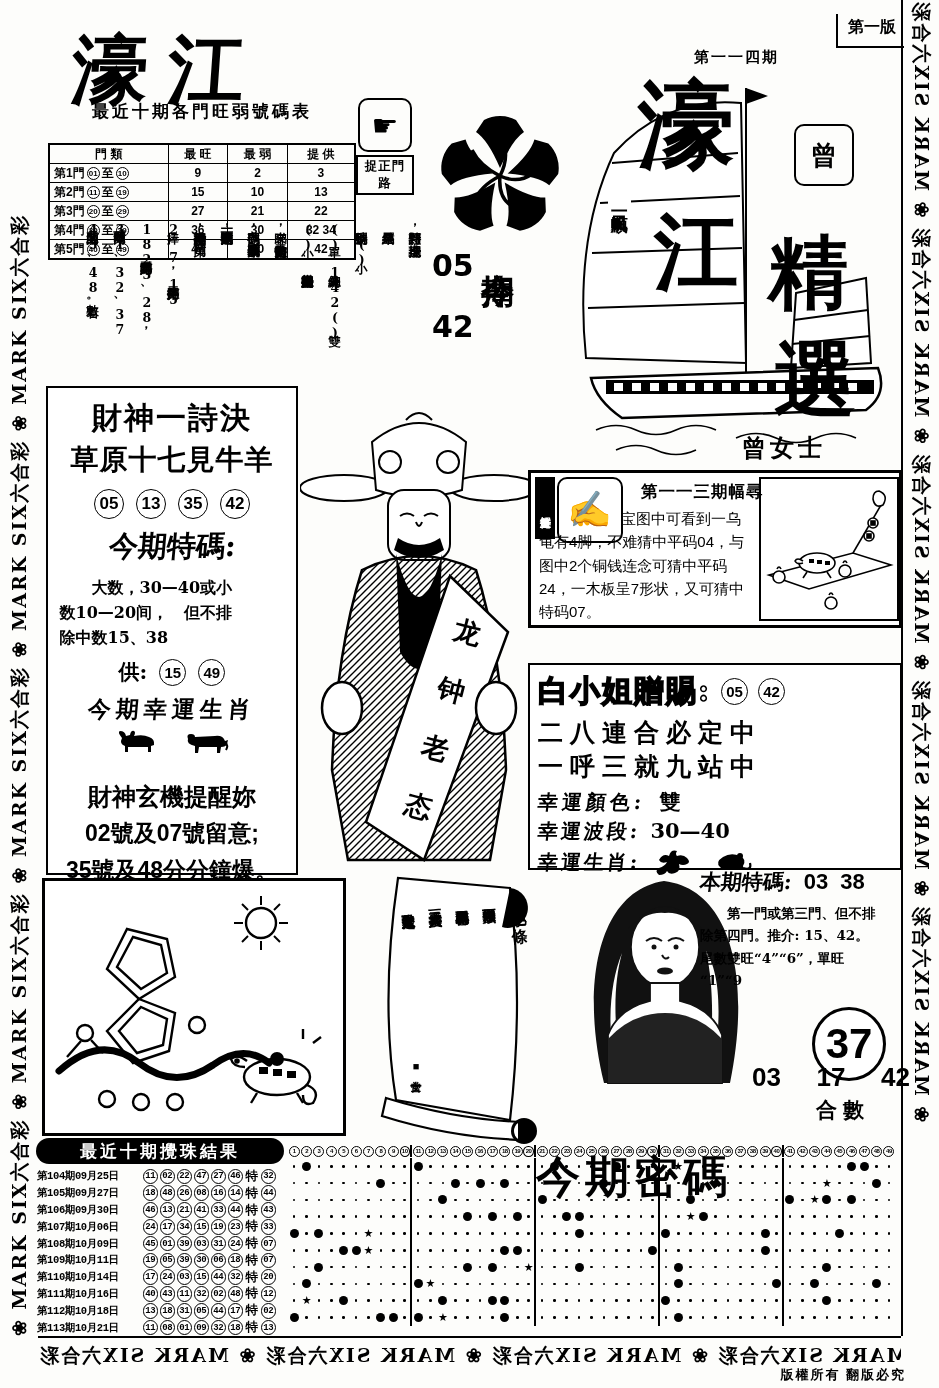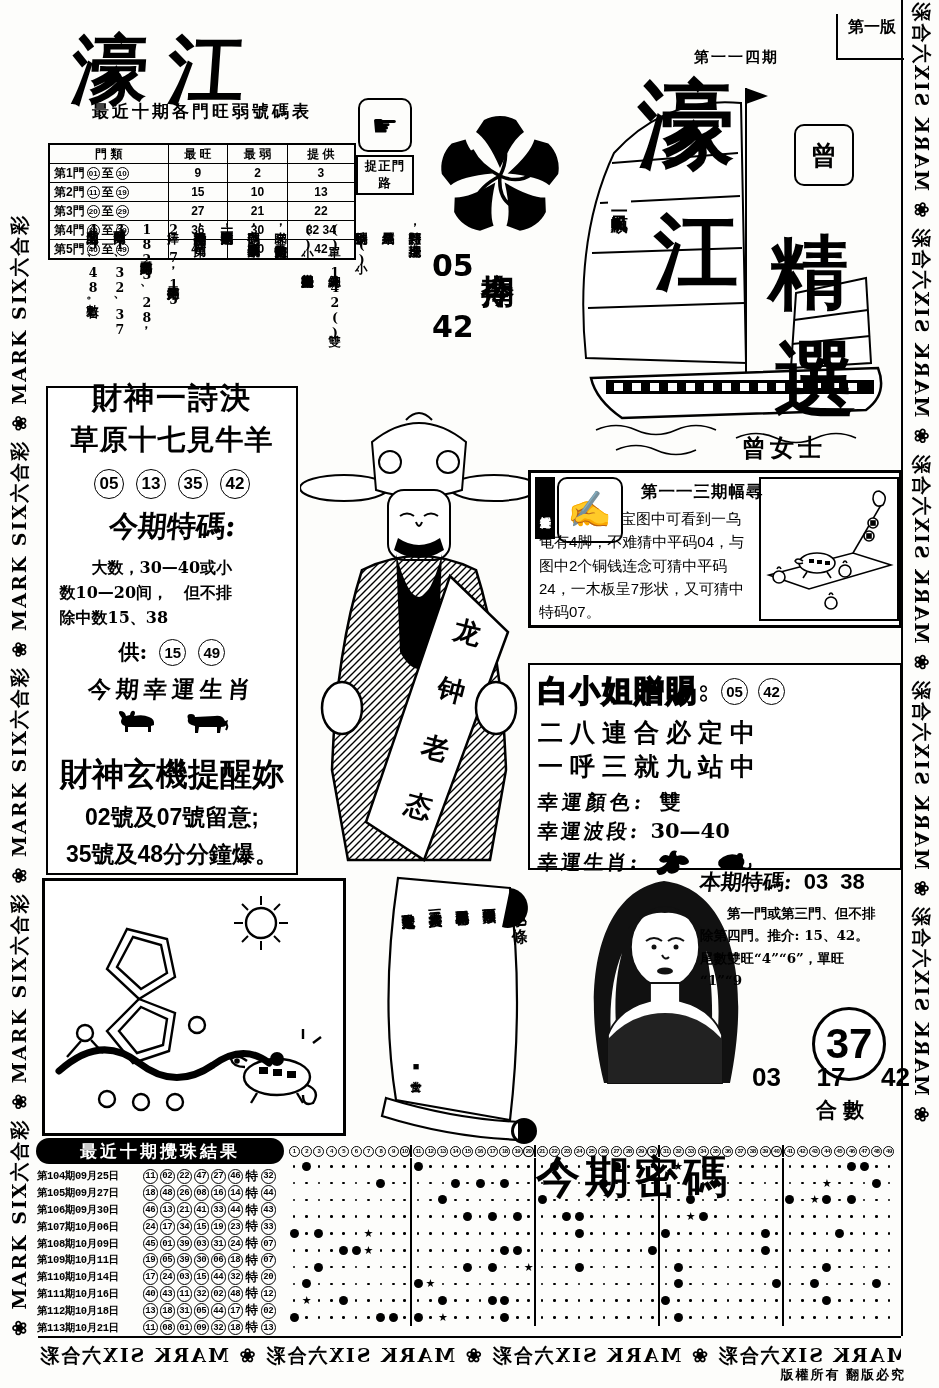--- a/index.html
+++ b/index.html
@@ -63,21 +63,21 @@
     <div class="strip banner-fill"> ❀ MARK SIX六合彩  ❀ MARK SIX六合彩  ❀ MARK SIX六合彩  ❀ MARK SIX六合彩  ❀ MARK SIX六合彩 </div>
   </div>
   <div class="abs banner" id="banner-right">
     <div class="strip"><span class="mirror banner-fill"> ❀ MARK SIX六合彩  ❀ MARK SIX六合彩  ❀ MARK SIX六合彩  ❀ MARK SIX六合彩  ❀ MARK SIX六合彩 </span></div>
   </div>
   <div class="abs banner" id="banner-bottom">
     <span class="mirror banner-fill"> ❀ MARK SIX六合彩  ❀ MARK SIX六合彩  ❀ MARK SIX六合彩  ❀ MARK SIX六合彩 </span>
   </div>
   <div class="abs b" style="left:636px;top:1366px;width:270px;text-align:right;font-size:13px;letter-spacing:2px;">版權所有 翻版必究</div>
 
-  <div class="abs b" style="left:836px;top:14px;font-size:16px;border-left:2px solid #000;border-bottom:2px solid #000;padding:3px 8px 20px 10px;">第一版</div>
+  <div class="abs b" style="left:836px;top:14px;font-size:16px;border-left:2px solid #000;border-bottom:2px solid #000;padding:3px 8px 8px 10px;">第一版</div>
   <div class="abs b" style="left:694px;top:48px;font-size:15px;letter-spacing:2px;">第一一四期</div>
 
   <div class="abs serif b" style="left:72px;top:20px;font-size:76px;letter-spacing:20px;transform:skewX(-4deg);">濠江</div>
 
   <div class="abs" id="hotcold" style="left:48px;top:100px;width:308px;">
     <div class="b serif" style="font-size:17px;letter-spacing:3px;text-align:center;margin-bottom:20px;">最近十期各門旺弱號碼表</div>
     <table>
       <thead>
           <tr>
         <th style="width:118px;">門 類</th>
@@ -243,21 +243,21 @@
     <div class="abs serif b" style="left:98px;top:138px;font-size:84px;">江</div>
     <div class="abs serif b" style="left:212px;top:162px;font-size:80px;">精</div>
     <div class="abs serif b" style="left:218px;top:268px;font-size:82px;">選</div>
     <div class="abs serif" style="left:238px;top:66px;width:56px;height:58px;border:2.5px solid #000;border-radius:10px;
          display:flex;align-items:center;justify-content:center;font-size:26px;font-weight:bold;">曾</div>
     <div class="abs vert serif b" style="left:52px;top:142px;font-size:17px;line-height:1.1;background:#fff;padding:2px;">一帆風順</div>
     <div class="abs serif b" style="left:186px;top:374px;font-size:24px;letter-spacing:4px;">曾女士</div>
   </div>
 
   <div class="abs boxed" style="left:46px;top:386px;width:252px;height:489px;display:flex;flex-direction:column;
-       align-items:center;text-align:center;padding-top:10px;justify-content:flex-end;">
+       align-items:center;text-align:center;padding-top:10px;">
     <div class="serif b" style="font-size:30px;letter-spacing:2px;">財神一詩決</div>
     <div class="serif b" style="font-size:28px;letter-spacing:1px;margin-top:2px;">草原十七見牛羊</div>
     <div style="display:flex;gap:12px;margin-top:10px;">
         <span class="circ c30">05</span>
         <span class="circ c30">13</span>
         <span class="circ c30">35</span>
         <span class="circ c30">42</span>
       </div>
     <div class="serif b" style="font-size:29px;margin-top:8px;transform:skewX(-5deg);">今期特碼:</div>
     <div class="prelines serif b" style="font-size:16px;text-align:left;width:225px;line-height:1.55;margin-top:9px;">　　大数，30—40或小
@@ -273,21 +273,21 @@
     <div class="serif b" style="font-size:23px;letter-spacing:5px;margin-top:8px;transform:skewX(-5deg);">今期幸運生肖</div>
     <div style="display:flex;gap:26px;margin-top:4px;">
         <svg width="42" height="28" viewBox="0 0 42 28">
           <path fill="#000" d="M7 9 Q2 3 5 2 Q10 2 11 7 L15 6 Q16 1 19 2 Q21 3 19 7 Q28 5 34 8 Q40 10 39 16 L36 17 36 23 33 23 33 18 13 18 13 23 10 23 10 17 Q4 15 7 9Z"></path>
         </svg>
         <svg width="46" height="28" viewBox="0 0 46 28">
           <path fill="#000" d="M5 10 Q3 5 8 5 Q12 5 12 8 L32 7 Q40 6 42 12 L45 11 44 15 Q43 18 38 18 L37 24 34 24 34 18 16 18 15 24 12 24 12 17 Q3 15 5 10Z"></path>
           <path d="M42 13 q4 3 1 8" stroke="#000" stroke-width="2" fill="none"></path>
         </svg>
       </div>
-    <div class="b" style="font-size:32px;margin-top:16px;">財神玄機提醒妳</div>
+    <div class="b" style="font-size:24px;margin-top:24px;">財神玄機提醒妳</div>
     <div class="prelines b" style="font-size:23px;line-height:1.6;margin-top:2px;">02號及07號留意;
 35號及48分分鐘爆。</div>
   </div>
 
   <svg class="abs" style="left:300px;top:390px;" width="238" height="480" viewBox="0 0 238 480">
     <defs>
       <pattern id="hatch" width="7" height="7" patternUnits="userSpaceOnUse">
         <path d="M0,7 L7,0 M-1,1 L1,-1 M6,8 L8,6" stroke="#000" stroke-width="1.4"></path>
       </pattern>
     </defs>

